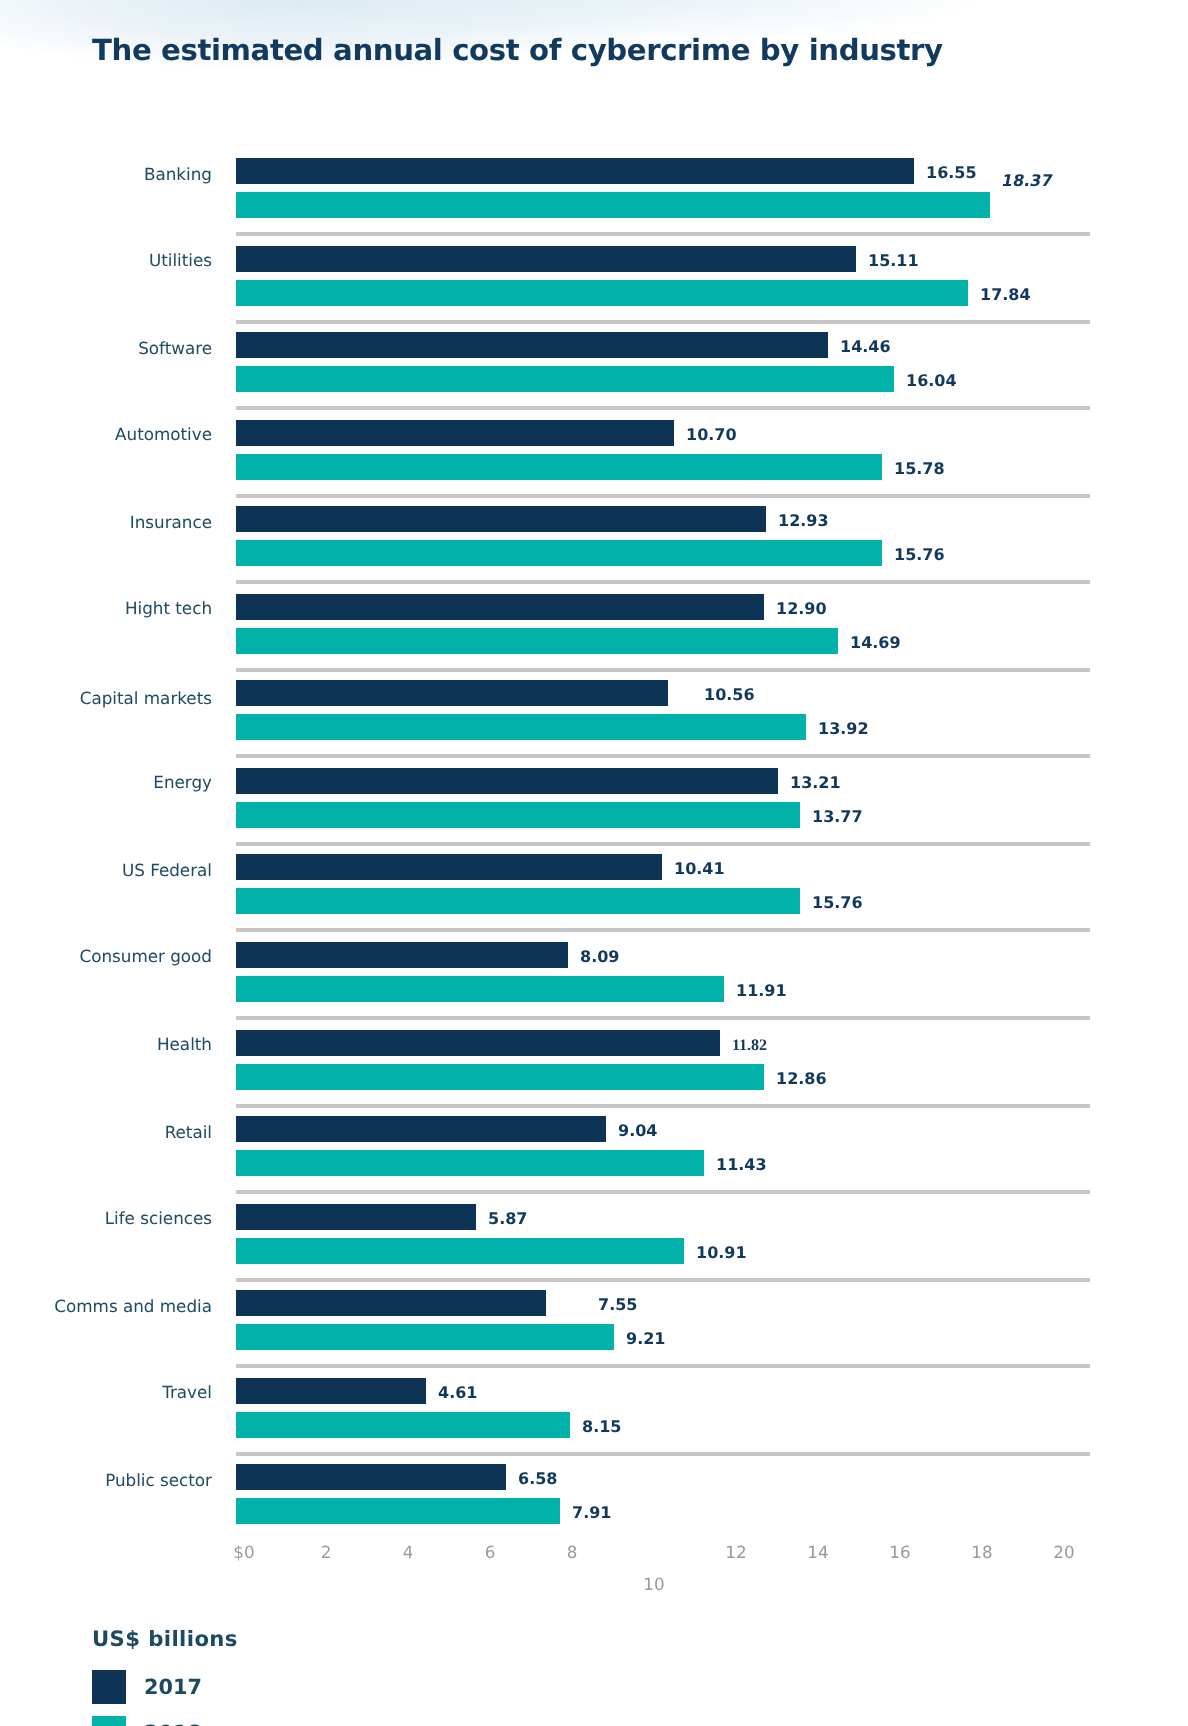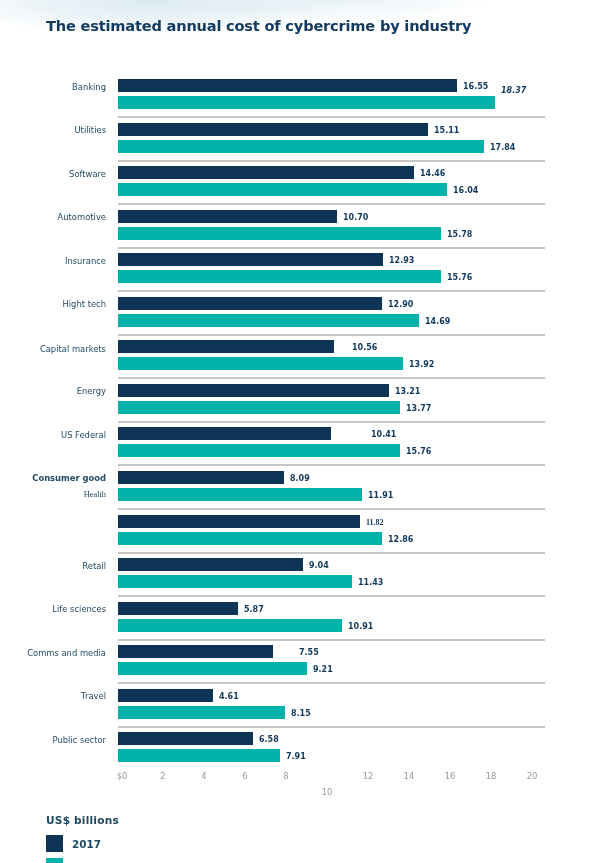--- a/index.html
+++ b/index.html
@@ -179,35 +179,35 @@
       <div class="cat-label-box" style="top: 386.35px;">Energy</div>
       <div class="bar bar-2017" style="top: 383.85px; width: 271px; background: rgb(13, 51, 85);"></div>
       <div class="bar-value" style="left: 395px; top: 386.85px;">13.21</div>
       <div class="bar bar-2018" style="top: 400.85px; width: 282px; background: rgb(0, 178, 169);"></div>
       <div class="bar-value" style="left: 406px; top: 403.85px;">13.77</div>
       <div class="sep" style="top: 420.85px;"></div>
     </div>
     <div class="row-group" style="top: 0px;">
       <div class="cat-label-box" style="top: 429.9px;">US Federal</div>
       <div class="bar bar-2017" style="top: 427.4px; width: 213px; background: rgb(13, 51, 85);"></div>
-      <div class="bar-value" style="left: 337px; top: 430.4px; margin-left: 34px;">10.41</div>
+      <div class="bar-value" style="left: 337px; top: 430.4px;">10.41</div>
       <div class="bar bar-2018" style="top: 444.4px; width: 282px; background: rgb(0, 178, 169);"></div>
       <div class="bar-value" style="left: 406px; top: 447.4px;">15.76</div>
       <div class="sep" style="top: 464.4px;"></div>
     </div>
     <div class="row-group" style="top: 0px;">
-      <div class="cat-label-box" style="top: 473.45px; font-weight: bold;">Consumer good</div>
+      <div class="cat-label-box" style="top: 473.45px;">Consumer good</div>
       <div class="bar bar-2017" style="top: 470.95px; width: 166px; background: rgb(13, 51, 85);"></div>
       <div class="bar-value" style="left: 290px; top: 473.95px;">8.09</div>
       <div class="bar bar-2018" style="top: 487.95px; width: 244px; background: rgb(0, 178, 169);"></div>
       <div class="bar-value" style="left: 368px; top: 490.95px;">11.91</div>
       <div class="sep" style="top: 507.95px;"></div>
     </div>
     <div class="row-group" style="top: 0px;">
-      <div class="cat-label-box" style="top: 490px; font-family: Liberation Serif, serif;">Health</div>
+      <div class="cat-label-box" style="top: 517px;">Health</div>
       <div class="bar bar-2017" style="top: 514.5px; width: 242px; background: rgb(13, 51, 85);"></div>
       <div class="bar-value" style="left: 366px; top: 517.5px; font-family: Liberation Serif, serif;">11.82</div>
       <div class="bar bar-2018" style="top: 531.5px; width: 264px; background: rgb(0, 178, 169);"></div>
       <div class="bar-value" style="left: 388px; top: 534.5px;">12.86</div>
       <div class="sep" style="top: 551.5px;"></div>
     </div>
     <div class="row-group" style="top: 0px;">
       <div class="cat-label-box" style="top: 560.55px;">Retail</div>
       <div class="bar bar-2017" style="top: 558.05px; width: 185px; background: rgb(13, 51, 85);"></div>
       <div class="bar-value" style="left: 309px; top: 561.05px;">9.04</div>

